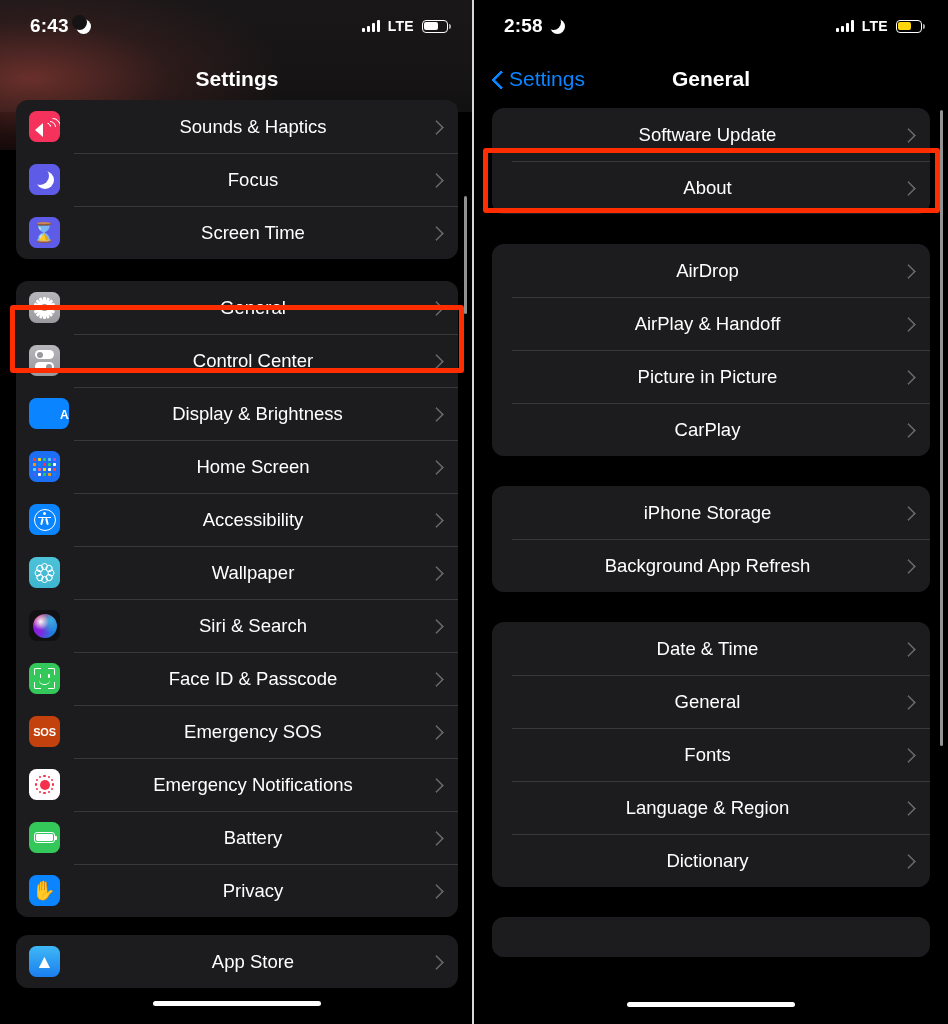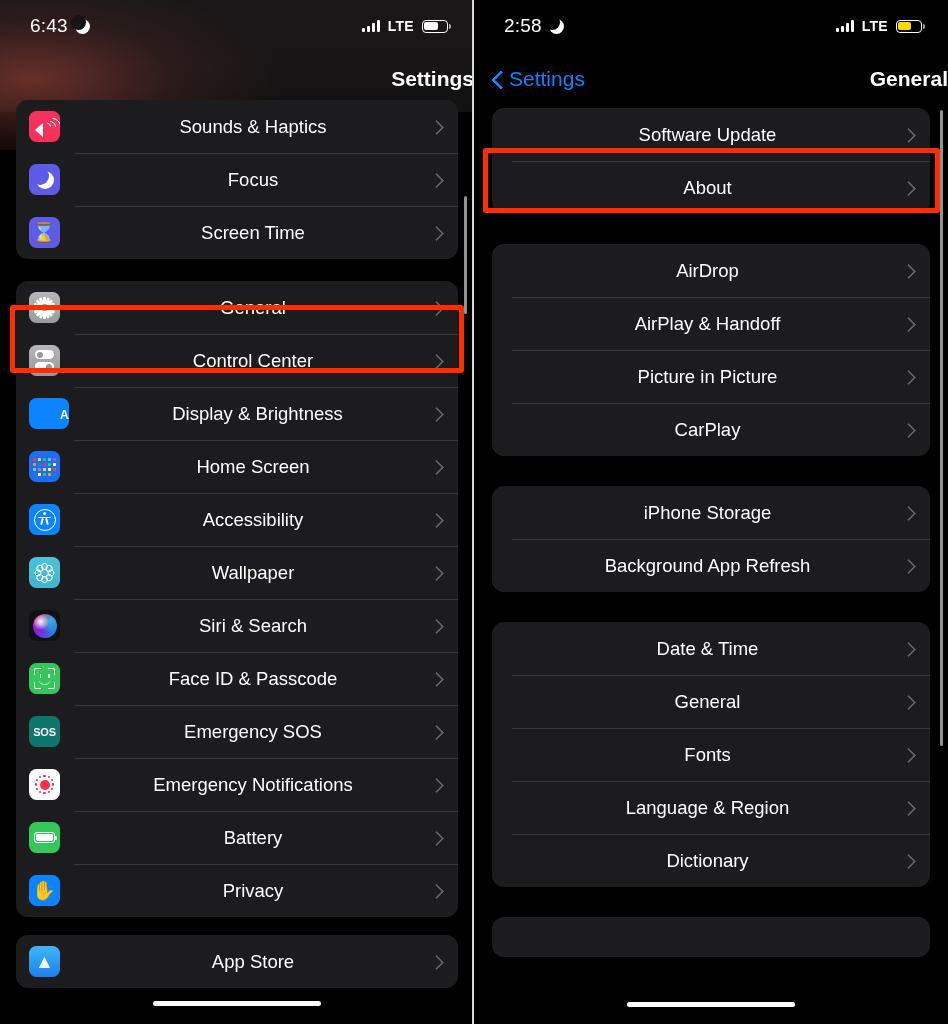--- a/index.html
+++ b/index.html
@@ -16,21 +16,21 @@
     content:""; position:absolute; top:0; right:0; width:2px; height:1024px;
     background:#d8d8d8; z-index:40;
   }
 
   
   .statusbar{
     position:relative; height:52px; display:flex; align-items:center;
     justify-content:space-between; padding:0 26px 0 30px; z-index:5;
   }
   .sb-left{ display:flex; align-items:center; gap:7px; }
-  .sb-time{ color:#fff; font-size:19px; font-weight:normal; letter-spacing:.2px; }
+  .sb-time{ color:#fff; font-size:19px; font-weight:bold; letter-spacing:.2px; }
   .moon-glyph{ display:inline-block; width:15px; height:15px; position:relative; }
   .moon-glyph::before{
     content:""; position:absolute; inset:0; border-radius:50%; background:#fff;
   }
   .moon-glyph::after{
     content:""; position:absolute; left:-4px; top:-4px; width:15px; height:15px;
     border-radius:50%; background:#000;
   }
   .panel.left .moon-glyph::after{ background:#151314; }
 
@@ -45,21 +45,21 @@
   .batt{ position:relative; width:26px; height:13px; border:1.6px solid #fff; border-radius:4px; }
   .batt::after{
     content:""; position:absolute; right:-4px; top:3.2px; width:2px; height:5px;
     background:rgba(255,255,255,.65); border-radius:0 2px 2px 0;
   }
   .batt span{ position:absolute; left:1.4px; top:1.4px; bottom:1.4px; border-radius:2px; display:block; }
 
   
   .navbar{
     position:relative; height:54px; display:flex; align-items:center;
-    justify-content:flex-end; z-index:5;
+    justify-content:center; z-index:5;
   }
   .nav-title{ color:#fff; font-size:21px; font-weight:bold; }
   .back-btn{
     position:absolute; left:18px; top:50%; transform:translateY(-50%);
     display:flex; align-items:center; gap:6px; color:#0a84ff;
     font-size:21px; cursor:pointer;
   }
   .chev-left{ width:11px; height:19px; position:relative; flex:0 0 auto; }
   .chev-left::before{
     content:""; position:absolute; left:2px; top:3.2px; width:11px; height:11px;
@@ -207,21 +207,21 @@
   .fid .cr{ position:absolute; width:7px; height:7px; }
   .fid .c1{ left:0; top:0; border-left:1.7px solid #fff; border-top:1.7px solid #fff; border-radius:2px 0 0 0;}
   .fid .c2{ right:0; top:0; border-right:1.7px solid #fff; border-top:1.7px solid #fff; border-radius:0 2px 0 0;}
   .fid .c3{ left:0; bottom:0; border-left:1.7px solid #fff; border-bottom:1.7px solid #fff; border-radius:0 0 0 2px;}
   .fid .c4{ right:0; bottom:0; border-right:1.7px solid #fff; border-bottom:1.7px solid #fff; border-radius:0 0 2px 0;}
   .fid .ey{ position:absolute; width:1.7px; height:4px; background:#fff; border-radius:1px; top:6px; }
   .fid .ey1{ left:5.5px; } .fid .ey2{ right:5.5px; }
   .fid .sm{ position:absolute; left:5px; bottom:4.5px; width:11px; height:5px;
     border-bottom:1.7px solid #fff; border-radius:0 0 8px 8px; }
 
-  .ic-sos{ background:#0f766e; }
+  .ic-sos{ background:#c2410c; }
   .sos{ color:#fff; font-size:11px; font-weight:bold; letter-spacing:-.2px; }
 
   .ic-exp{ background:#fff; }
   .expo{ position:relative; width:22px; height:22px; }
   .expo .core{ position:absolute; left:6px; top:6px; width:10px; height:10px; border-radius:50%; background:#f4304a; }
   .expo i{ position:absolute; width:2.6px; height:2.6px; border-radius:50%; background:#f4304a; }
 
   .ic-batt{ background:#34c759; }
   .bt{ position:relative; width:21px; height:11px; border:1.7px solid #fff; border-radius:3px; }
   .bt::before{ content:""; position:absolute; inset:1.4px; background:#fff; border-radius:1.4px; }

